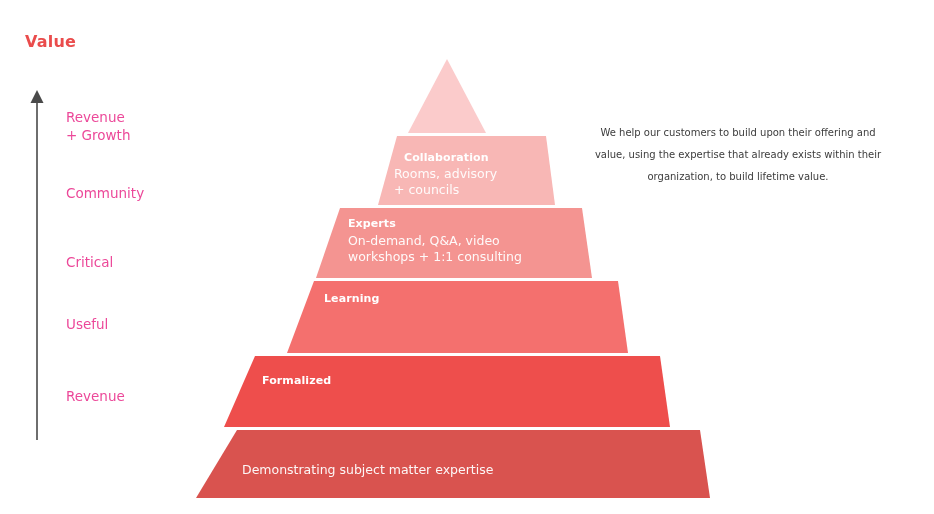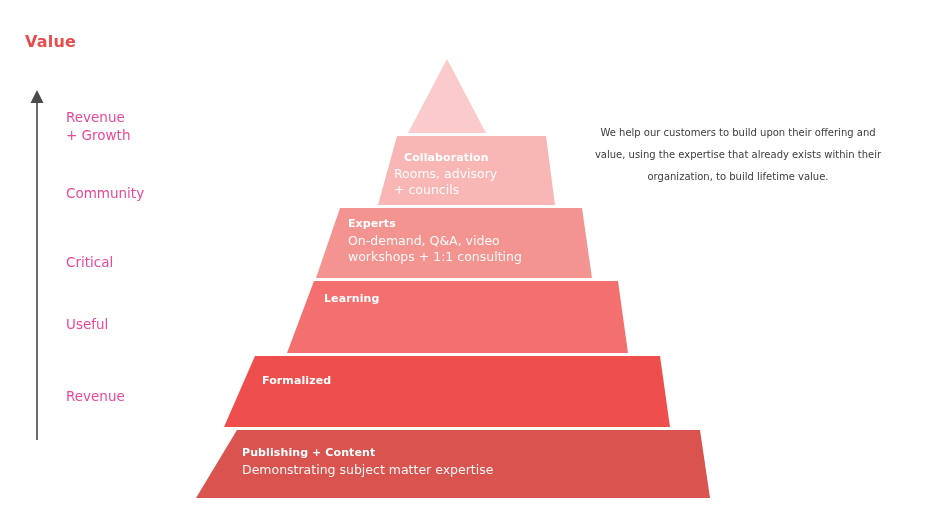--- a/index.html
+++ b/index.html
@@ -141,18 +141,17 @@
 + councils</div>
 
   <div class="tier-text tier-title" style="left:348px; top:215px">Experts</div>
   <div class="tier-text tier-desc" style="left:348px; top:233px">On-demand, Q&amp;A, video
 workshops + 1:1 consulting</div>
 
   <div class="tier-text tier-title" style="left:324px; top:290px">Learning</div>
 
   <div class="tier-text tier-title" style="left:262px; top:372px">Formalized</div>
 
-  <div class="tier-text tier-title" style="left:242px; top:444px">Publishing + Content</div>
   <div class="tier-text tier-desc" style="left:242px; top:462px">Demonstrating subject matter expertise</div>
 
   <div id="description">We help our customers to build upon their offering and value, using the expertise that already exists within their organization, to build lifetime value.</div>
 
 </div>
 
 </body></html>

